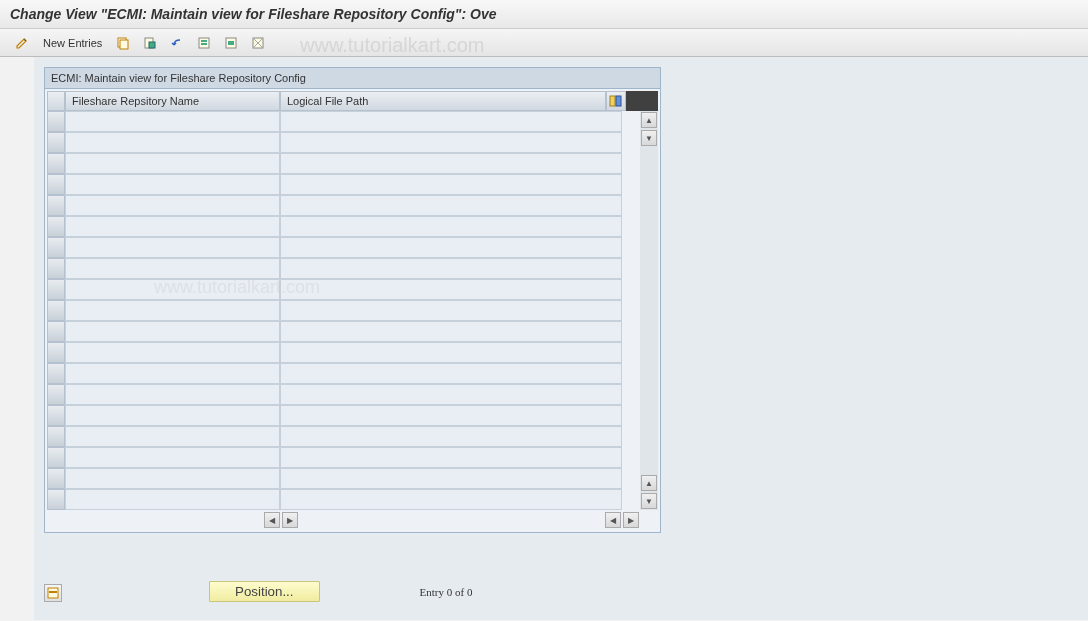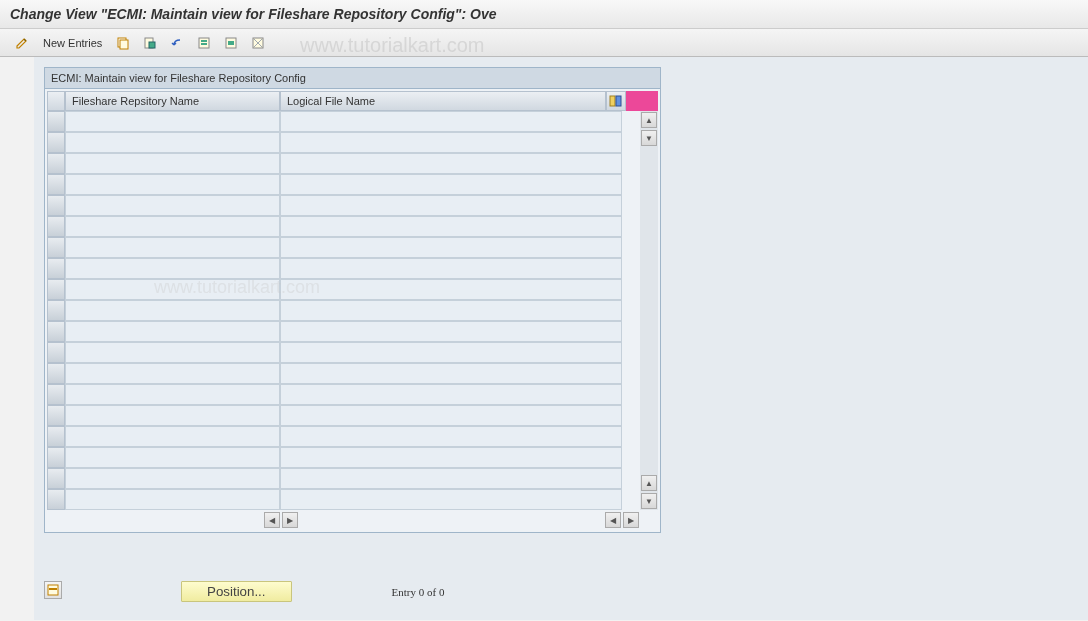--- a/index.html
+++ b/index.html
@@ -84,21 +84,21 @@
       padding: 4px 6px;
       color: #333;
       border-bottom: 1px solid #9fb5c9;
     }
     .table-container {
       background: #eef2f6;
       padding: 2px;
     }
     .grid-headers {
       display: flex;
-      background: #ec4899;
+      background: #404040;
     }
     .grid-header-sel {
       width: 18px;
       background: linear-gradient(to bottom, #ebeff3, #d0d8e0);
       border: 1px solid #b5c1ce;
       height: 20px;
     }
     .grid-header-col {
       padding: 3px 6px;
       background: linear-gradient(to bottom, #ebeff3, #d0d8e0);
@@ -261,21 +261,21 @@
   <span class="watermark">www.tutorialkart.com</span>
 </div>
 
 <div class="content-area">
   <div class="panel">
     <div class="panel-header">ECMI: Maintain view for Fileshare Repository Config</div>
     <div class="table-container">
       <div class="grid-headers">
         <div class="grid-header-sel"></div>
         <div class="grid-header-col col-fileshare">Fileshare Repsitory Name</div>
-        <div class="grid-header-col col-logical">Logical File Name</div>
+        <div class="grid-header-col col-logical">Logical File Path</div>
         <div class="grid-header-col col-config">
           <svg class="config-icon" viewBox="0 0 14 12">
               <rect x="1" y="1" width="5" height="10" fill="#f0d060" stroke="#a08020"></rect>
               <rect x="7" y="1" width="5" height="10" fill="#6090e0" stroke="#305090"></rect>
             </svg>
         </div>
       </div>
       <div class="grid-body">
         <div class="grid-rows">
           <div class="grid-row">
@@ -390,21 +390,21 @@
         <div class="scroll-arrow">◀</div>
         <div class="scroll-arrow">▶</div>
         <div style="width:18px"></div>
       </div>
     </div>
   </div>
 
   <span class="watermark-inner">www.tutorialkart.com</span>
 
   <div class="footer">
-    <div style="display:flex;align-items:flex-start;">
+    <div style="display:flex;align-items:flex-end;gap:28px;">
       <span class="pos-icon-box">
         <svg width="12" height="12" viewBox="0 0 12 12">
             <rect x="1" y="1" width="10" height="10" fill="#fffbe0" stroke="#c08000"></rect>
             <rect x="2" y="4" width="8" height="2" fill="#c08000"></rect>
           </svg>
       </span>
       <button class="position-btn">Position...</button>
     </div>
     <span class="entry-text">Entry 0 of 0</span>
   </div>

